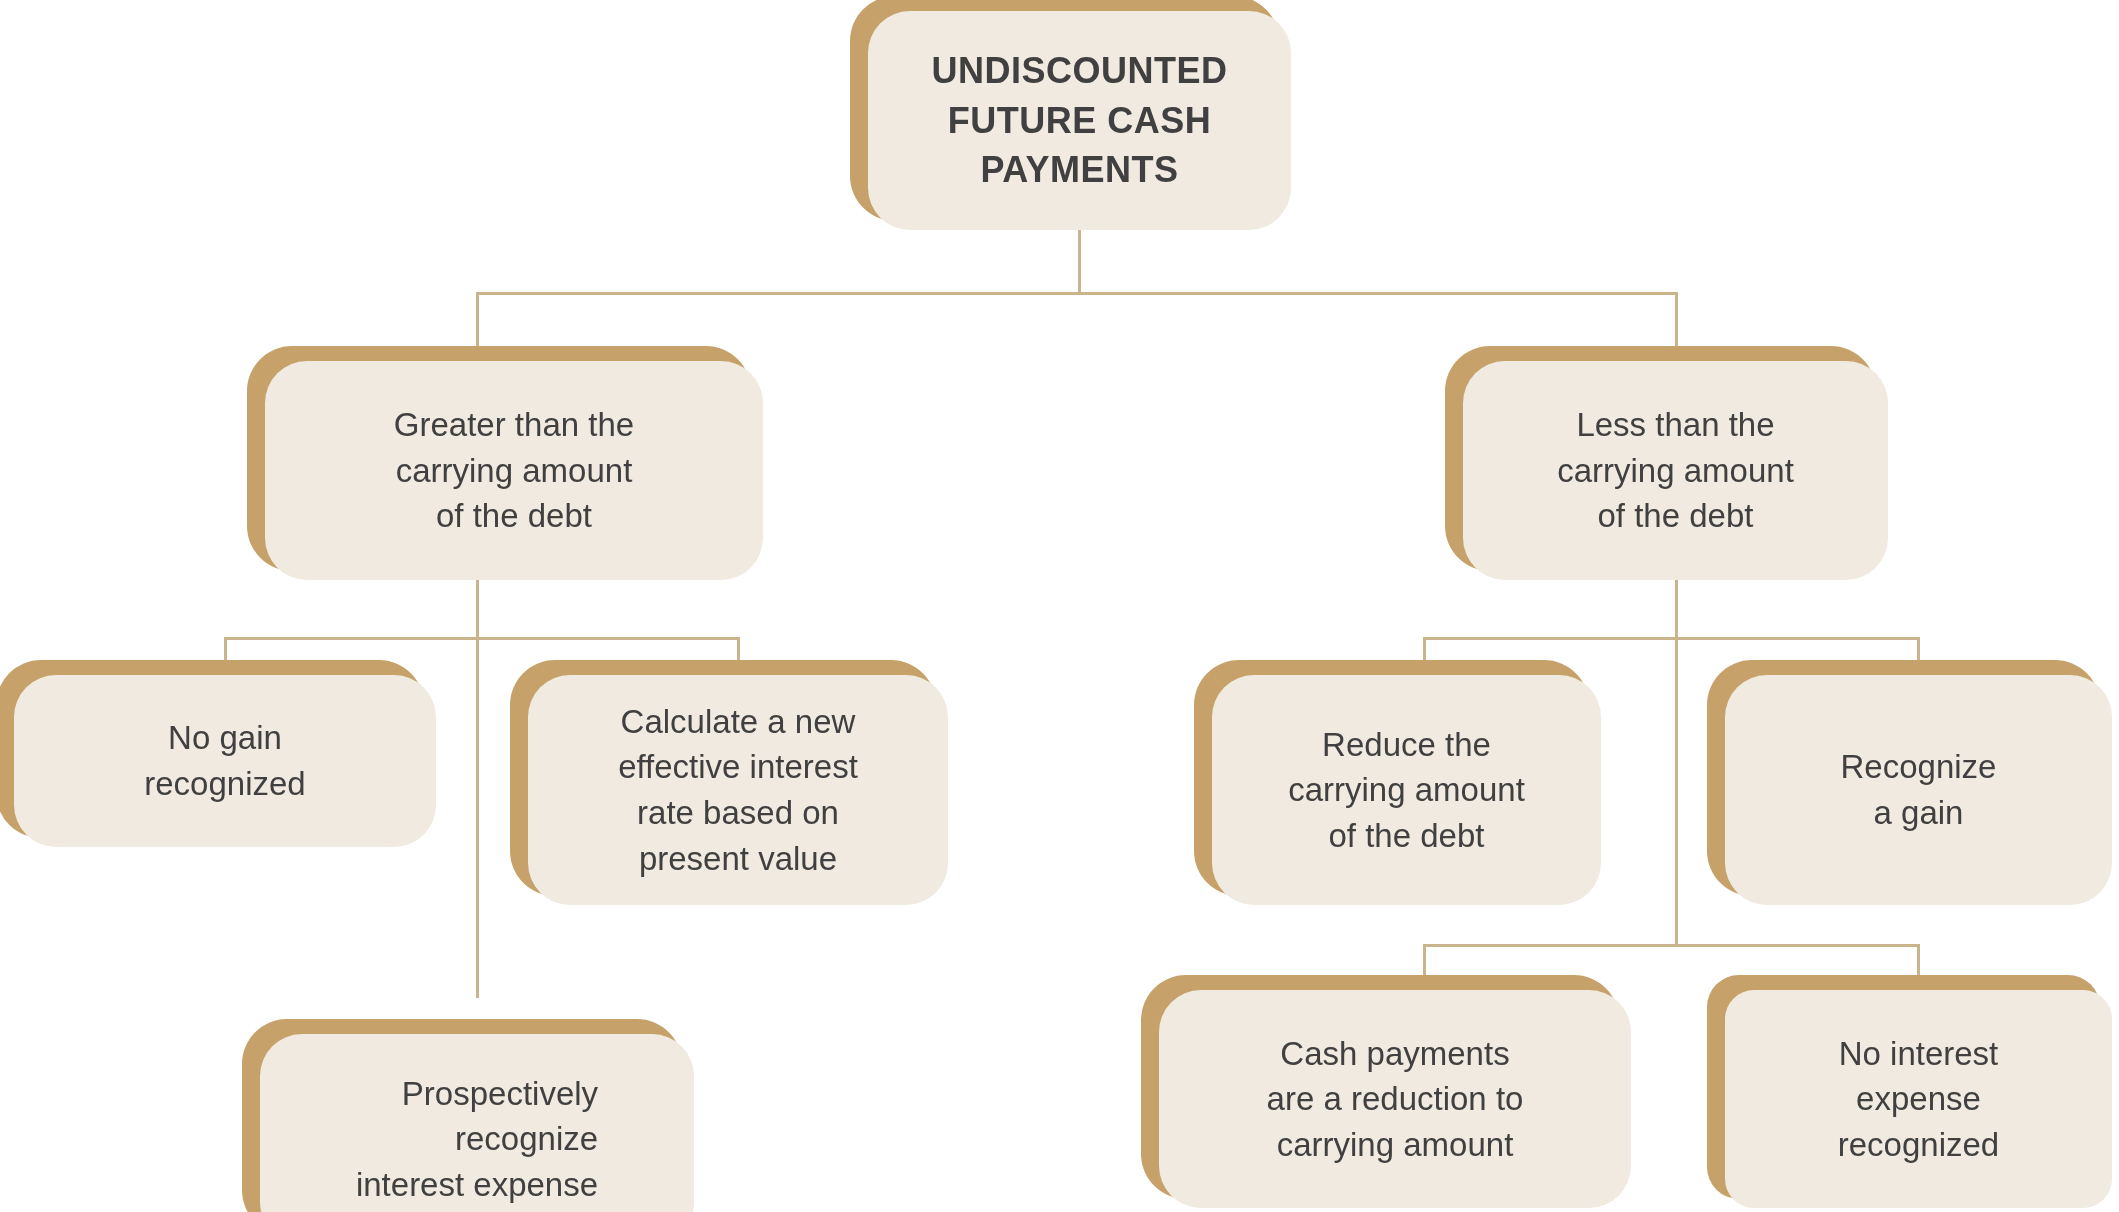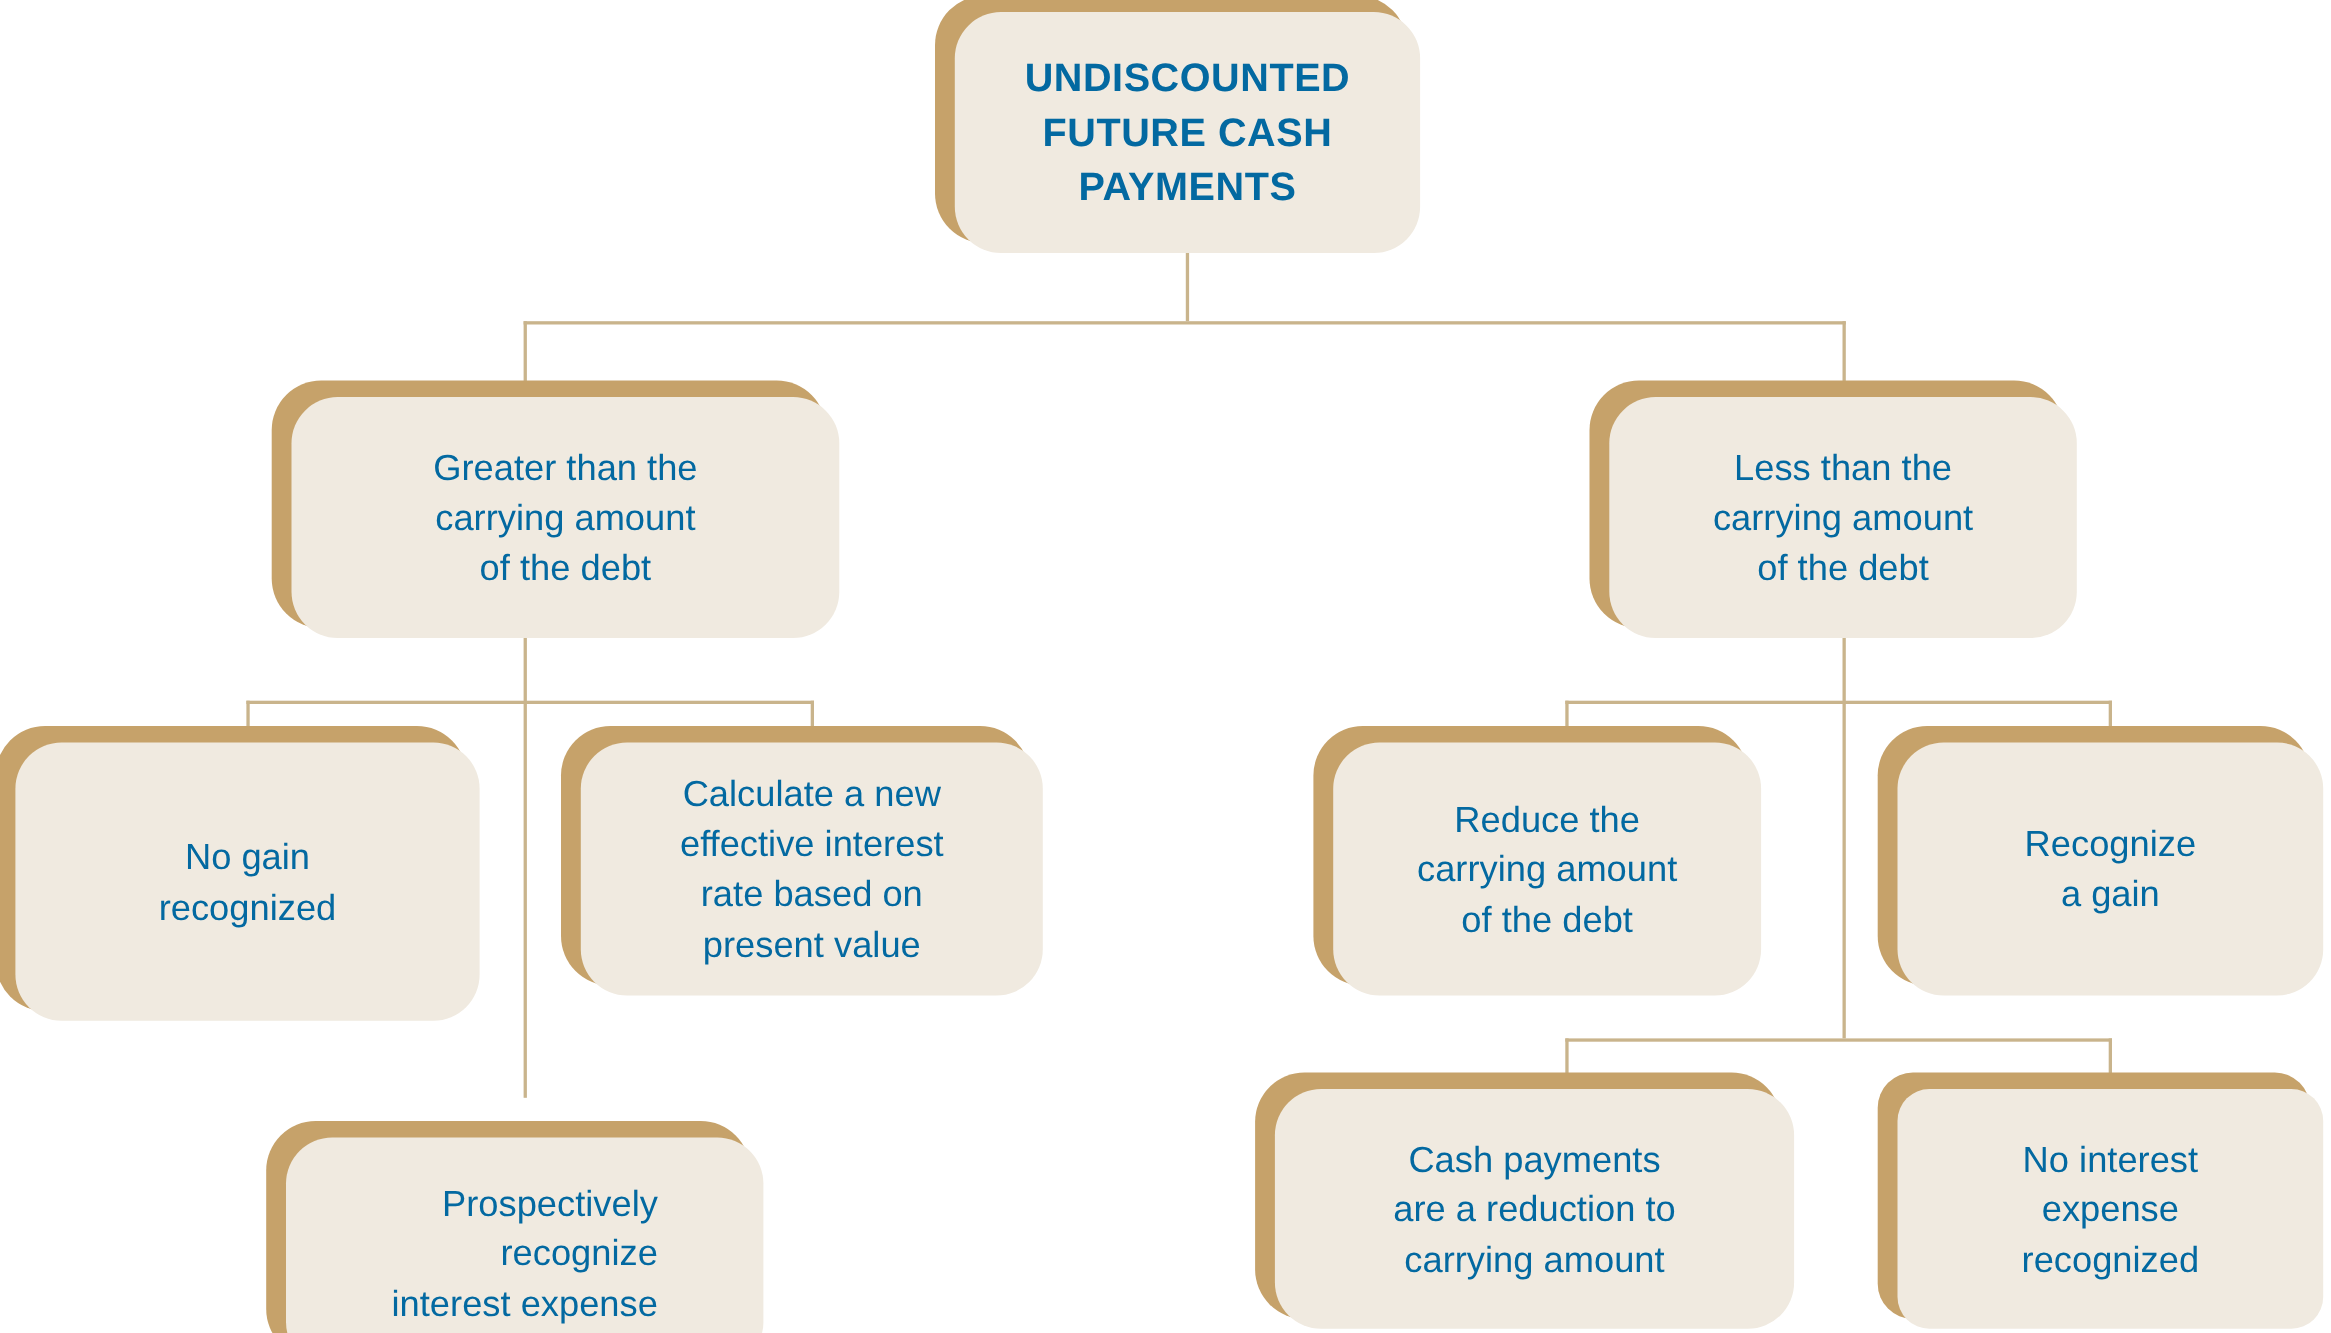--- a/index.html
+++ b/index.html
@@ -7,21 +7,21 @@
     padding: 0;
     background: #ffffff;
   }
   .canvas {
     position: relative;
     width: 2119px;
     height: 1212px;
     background: #ffffff;
     overflow: hidden;
     font-family: "Liberation Sans", "DejaVu Sans", sans-serif;
-    color: #0369a1;
+    color: #404040;
   }
   .node {
     position: absolute;
     background: #F0EAE0;
     border-radius: 42px;
     box-shadow: -15px -12px 0 3px #C6A26A;
     display: flex;
     align-items: center;
     justify-content: center;
     text-align: center;
@@ -38,21 +38,21 @@
   }
   .line {
     position: absolute;
     background: #C9B48C;
   }
 
   
   #n-root        { left: 868px;  top: 11px;  width: 423px; height: 219px; }
   #n-greater     { left: 265px;  top: 361px; width: 498px; height: 219px; }
   #n-less        { left: 1463px; top: 361px; width: 425px; height: 219px; }
-  #n-nogain      { left: 14px;   top: 675px; width: 422px; height: 253px; }
+  #n-nogain      { left: 14px;   top: 675px; width: 422px; height: 172px; }
   #n-newrate     { left: 528px;  top: 675px; width: 420px; height: 230px; }
   #n-prospective { left: 260px;  top: 1034px; width: 434px; height: 210px; text-align: right; }
   #n-reduce      { left: 1212px; top: 675px; width: 389px; height: 230px; }
   #n-gain        { left: 1725px; top: 675px; width: 387px; height: 230px; }
   #n-cash        { left: 1159px; top: 990px; width: 472px; height: 218px; text-align: center; }
   #n-nointerest  { left: 1725px; top: 990px; width: 387px; height: 218px; border-radius: 29px; }
 
   
   #c-root-stem     { left: 1078px; top: 230px; width: 3px;    height: 62px; }
   #c-top-h         { left: 476px;  top: 292px; width: 1202px; height: 3px;  }

